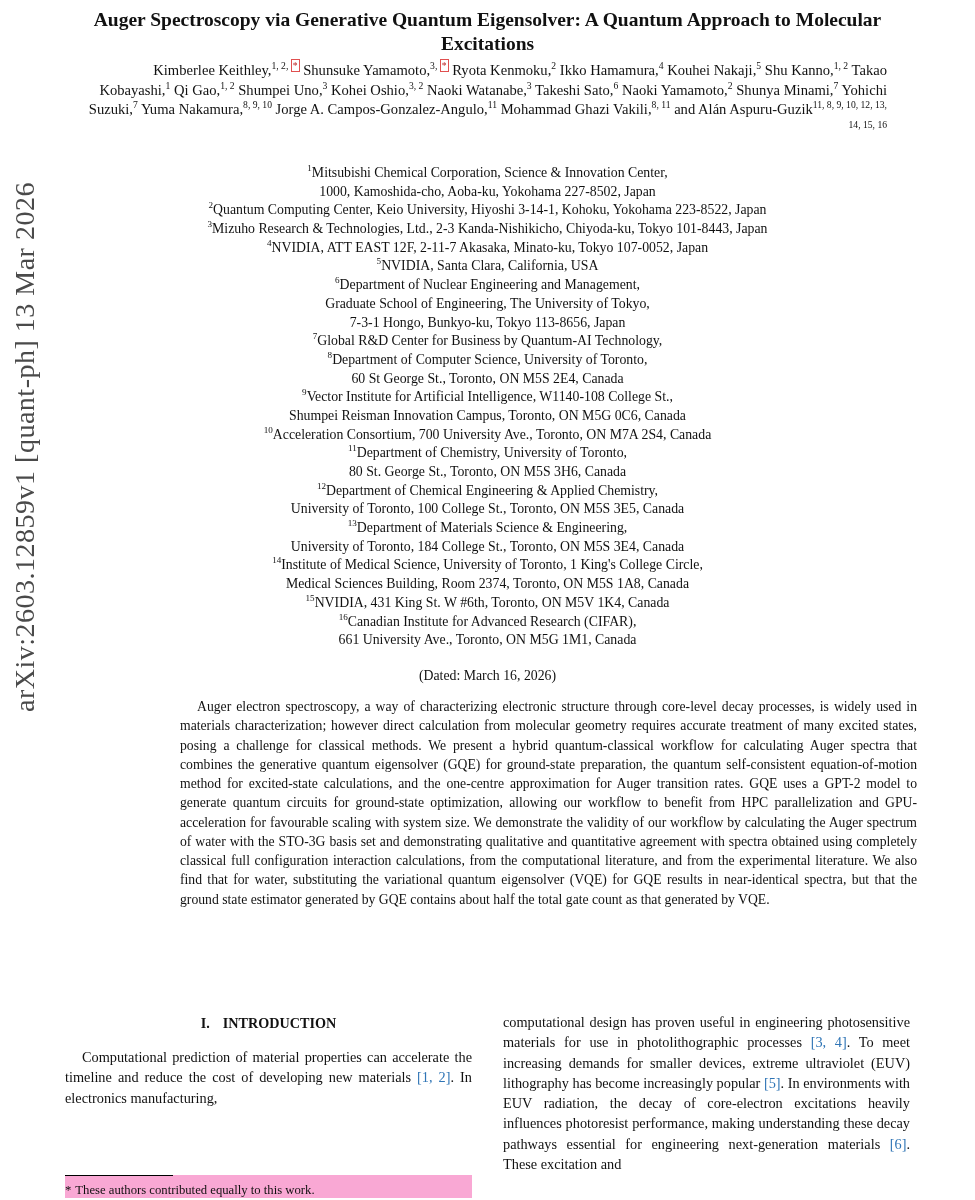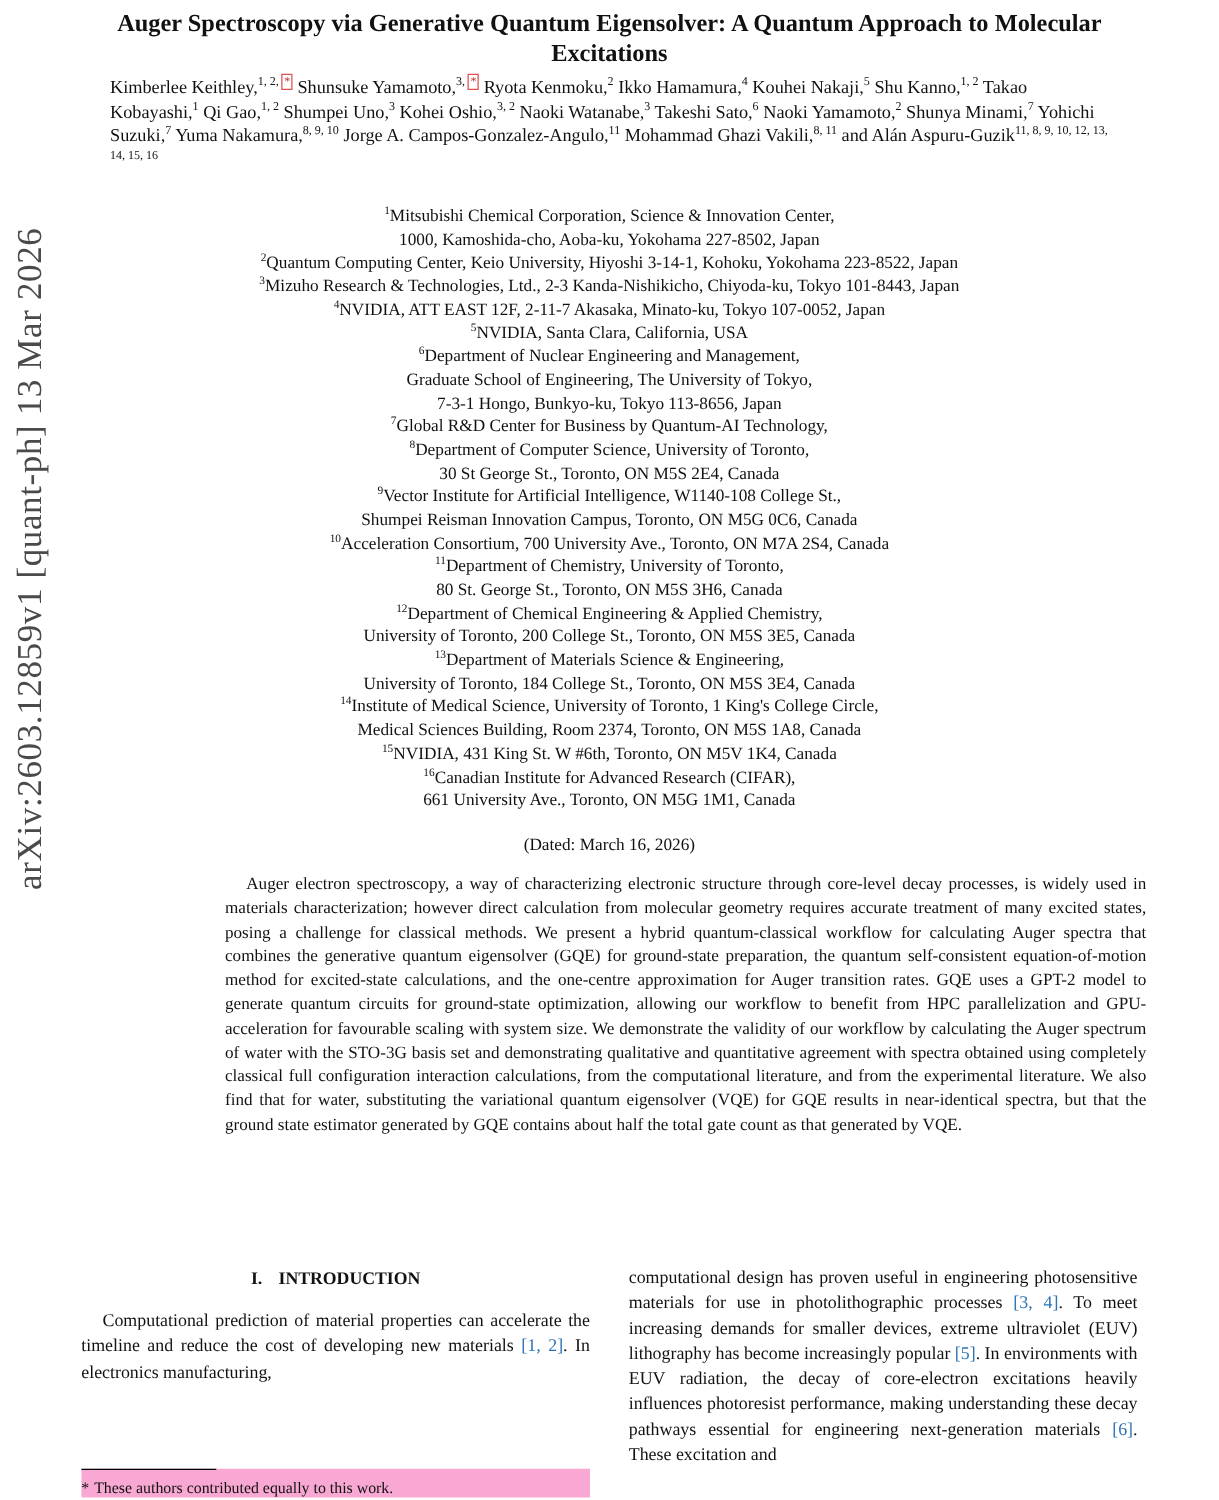--- a/index.html
+++ b/index.html
@@ -12,21 +12,21 @@
     position:absolute; top:447px; left:25px;
     transform:translate(-50%,-50%) rotate(-90deg);
     white-space:nowrap; font-size:28px; color:#4a4a4a; letter-spacing:0.5px;
   }
   .title {
     position:absolute; top:8px; left:60px; right:60px;
     text-align:center; font-size:19.5px; font-weight:bold; line-height:1.24;
   }
   .authors {
     position:absolute; top:61px; left:88px; right:88px;
-    text-align:left; font-size:14.6px; line-height:1.35;
+    text-align:right; font-size:14.6px; line-height:1.35;
   }
   sup.a-sup { font-size:0.66em; line-height:0; }
   .star-link { color:#bb2222; text-decoration:none; border:1px solid #e05050; padding:0 1px; }
   .affiliations {
     position:absolute; top:164px; left:18px; right:18px;
     text-align:center; font-size:13.8px; line-height:1.355;
   }
   .dated { position:absolute; top:668px; left:0; right:0; text-align:center; font-size:13.8px; }
   .abstract {
     position:absolute; top:697px; left:139px; width:737px;
@@ -63,28 +63,28 @@
       <div class="affil-line">1000, Kamoshida-cho, Aoba-ku, Yokohama 227-8502, Japan</div>
       <div class="affil-line"><sup class="a-sup">2</sup>Quantum Computing Center, Keio University, Hiyoshi 3-14-1, Kohoku, Yokohama 223-8522, Japan</div>
       <div class="affil-line"><sup class="a-sup">3</sup>Mizuho Research &amp; Technologies, Ltd., 2-3 Kanda-Nishikicho, Chiyoda-ku, Tokyo 101-8443, Japan</div>
       <div class="affil-line"><sup class="a-sup">4</sup>NVIDIA, ATT EAST 12F, 2-11-7 Akasaka, Minato-ku, Tokyo 107-0052, Japan</div>
       <div class="affil-line"><sup class="a-sup">5</sup>NVIDIA, Santa Clara, California, USA</div>
       <div class="affil-line"><sup class="a-sup">6</sup>Department of Nuclear Engineering and Management,</div>
       <div class="affil-line">Graduate School of Engineering, The University of Tokyo,</div>
       <div class="affil-line">7-3-1 Hongo, Bunkyo-ku, Tokyo 113-8656, Japan</div>
       <div class="affil-line"><sup class="a-sup">7</sup>Global R&amp;D Center for Business by Quantum-AI Technology,</div>
       <div class="affil-line"><sup class="a-sup">8</sup>Department of Computer Science, University of Toronto,</div>
-      <div class="affil-line">30 St George St., Toronto, ON M5S 2E4, Canada</div>
+      <div class="affil-line">60 St George St., Toronto, ON M5S 2E4, Canada</div>
       <div class="affil-line"><sup class="a-sup">9</sup>Vector Institute for Artificial Intelligence, W1140-108 College St.,</div>
       <div class="affil-line">Shumpei Reisman Innovation Campus, Toronto, ON M5G 0C6, Canada</div>
       <div class="affil-line"><sup class="a-sup">10</sup>Acceleration Consortium, 700 University Ave., Toronto, ON M7A 2S4, Canada</div>
       <div class="affil-line"><sup class="a-sup">11</sup>Department of Chemistry, University of Toronto,</div>
       <div class="affil-line">80 St. George St., Toronto, ON M5S 3H6, Canada</div>
       <div class="affil-line"><sup class="a-sup">12</sup>Department of Chemical Engineering &amp; Applied Chemistry,</div>
-      <div class="affil-line">University of Toronto, 200 College St., Toronto, ON M5S 3E5, Canada</div>
+      <div class="affil-line">University of Toronto, 100 College St., Toronto, ON M5S 3E5, Canada</div>
       <div class="affil-line"><sup class="a-sup">13</sup>Department of Materials Science &amp; Engineering,</div>
       <div class="affil-line">University of Toronto, 184 College St., Toronto, ON M5S 3E4, Canada</div>
       <div class="affil-line"><sup class="a-sup">14</sup>Institute of Medical Science, University of Toronto, 1 King's College Circle,</div>
       <div class="affil-line">Medical Sciences Building, Room 2374, Toronto, ON M5S 1A8, Canada</div>
       <div class="affil-line"><sup class="a-sup">15</sup>NVIDIA, 431 King St. W #6th, Toronto, ON M5V 1K4, Canada</div>
       <div class="affil-line"><sup class="a-sup">16</sup>Canadian Institute for Advanced Research (CIFAR),</div>
       <div class="affil-line">661 University Ave., Toronto, ON M5G 1M1, Canada</div>
     </div>
 
   <div class="dated">(Dated: March 16, 2026)</div>

